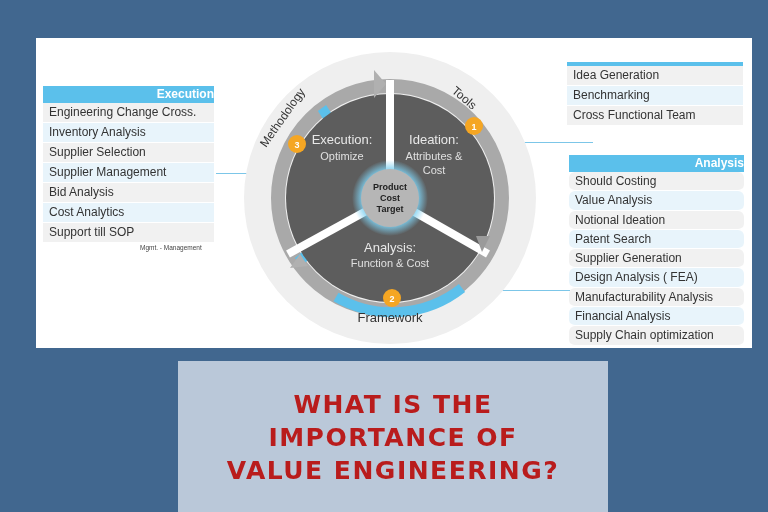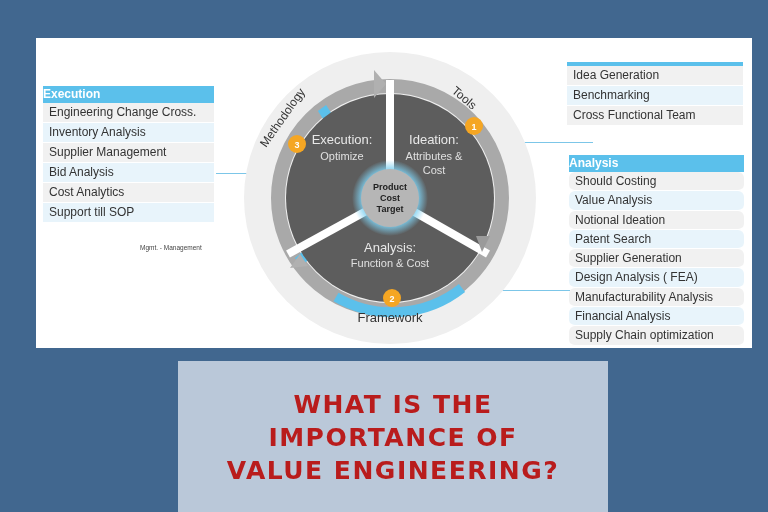--- a/index.html
+++ b/index.html
@@ -1,19 +1,19 @@
 <!DOCTYPE html>
 <html><head>
 <meta charset="utf-8">
 <style>
   html, body { margin:0; padding:0; }
   body { width:768px; height:512px; background:#41678f; position:relative; overflow:hidden; font-family:"Liberation Sans", sans-serif; }
   .panel { position:absolute; left:36px; top:38px; width:716px; height:310px; background:#ffffff; }
   .tbl { position:absolute; font-family:"Liberation Sans", sans-serif; }
-  .tbl .hdr { height:17px; background:#5bc0eb; color:#ffffff; font-weight:bold; font-size:12px; text-align:left; line-height:17px; }
+  .tbl .hdr { height:17px; background:#5bc0eb; color:#ffffff; font-weight:bold; font-size:12px; text-align:right; line-height:17px; }
   .tbl .row { height:19px; line-height:19px; font-size:12px; color:#333; padding-left:6px; border-bottom:1px solid #ffffff; }
   .tbl .row:nth-child(odd) { background:#f1f1f1; }
   .tbl .row:nth-child(even) { background:#e8f4fb; }
   #exec-table { left:43px; top:86px; width:171px; }
   #tools-table { left:567px; top:38px; width:176px;margin-top:24px; }
   #tools-table .topbar { height:4px; background:#5bc0eb; }
   #analysis-table { left:569px; top:155px; width:175px; }
   #analysis-table .row { height:18.3px; line-height:18.3px;border-radius:6px; }
   .footnote { position:absolute; left:140px; top:244px; font-size:6.5px; color:#444; }
   svg.diagram { position:absolute; left:236px; top:40px; }
@@ -25,20 +25,21 @@
 </head>
 <body>
 
 <div class="panel"></div>
 
 <div class="tbl" id="exec-table">
   <div class="hdr">Execution</div>
   <div class="rows">
     <div class="row">Engineering Change Cross.</div>
     <div class="row">Inventory Analysis</div>
+    <div class="row">Supplier Selection</div>
     <div class="row">Supplier Management</div>
     <div class="row">Bid Analysis</div>
     <div class="row">Cost Analytics</div>
     <div class="row">Support till SOP</div>
   </div>
 </div>
 <div class="footnote">Mgmt. - Management</div>
 
 <div class="tbl" id="tools-table">
   <div class="topbar"></div>

